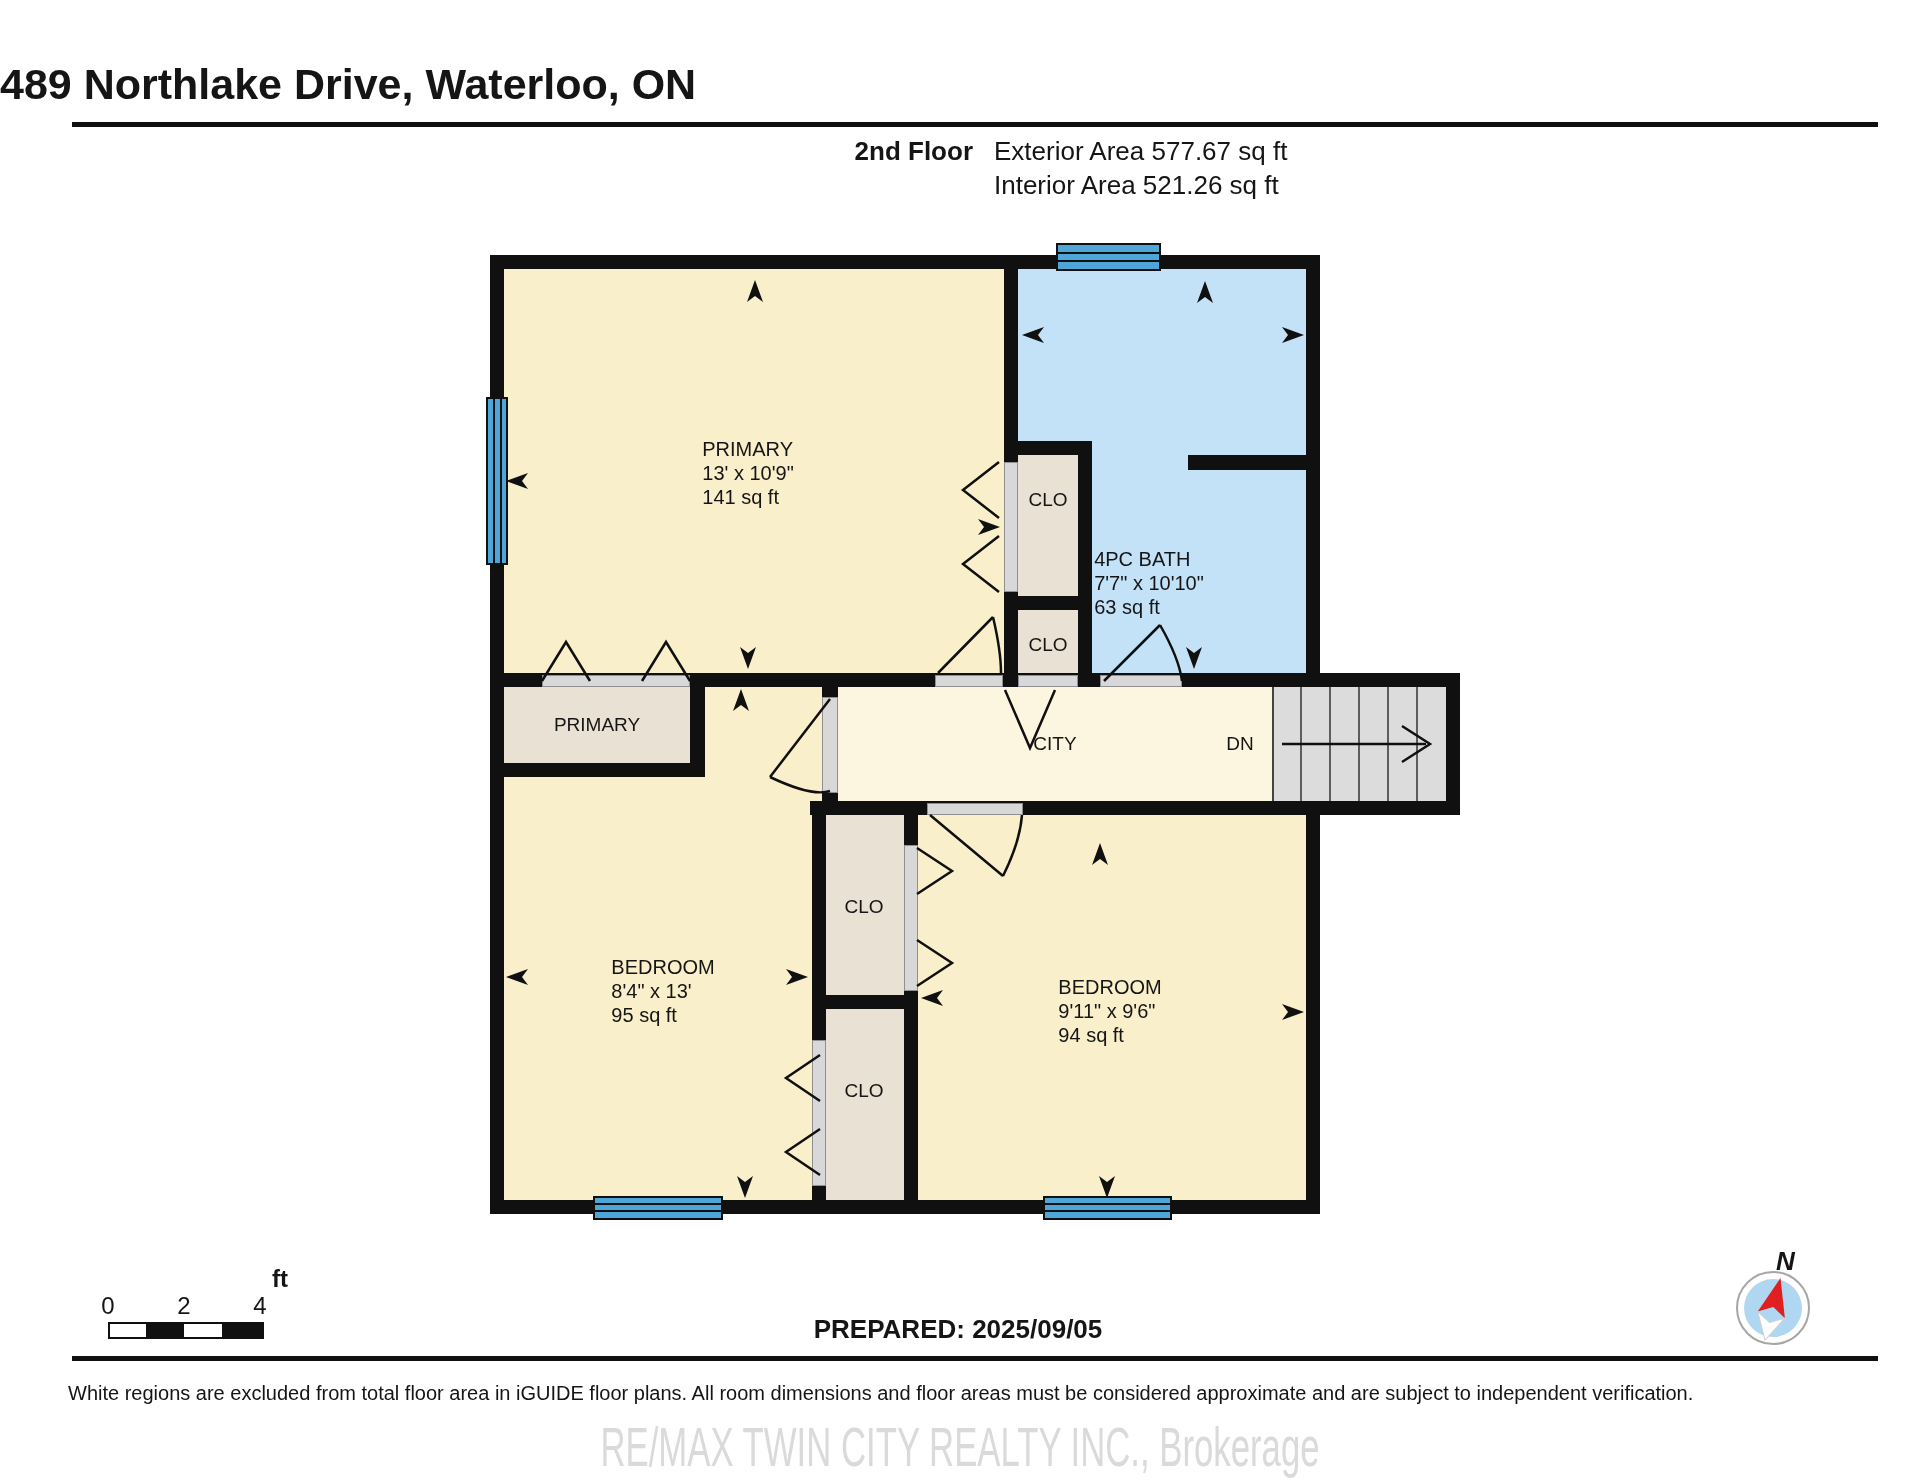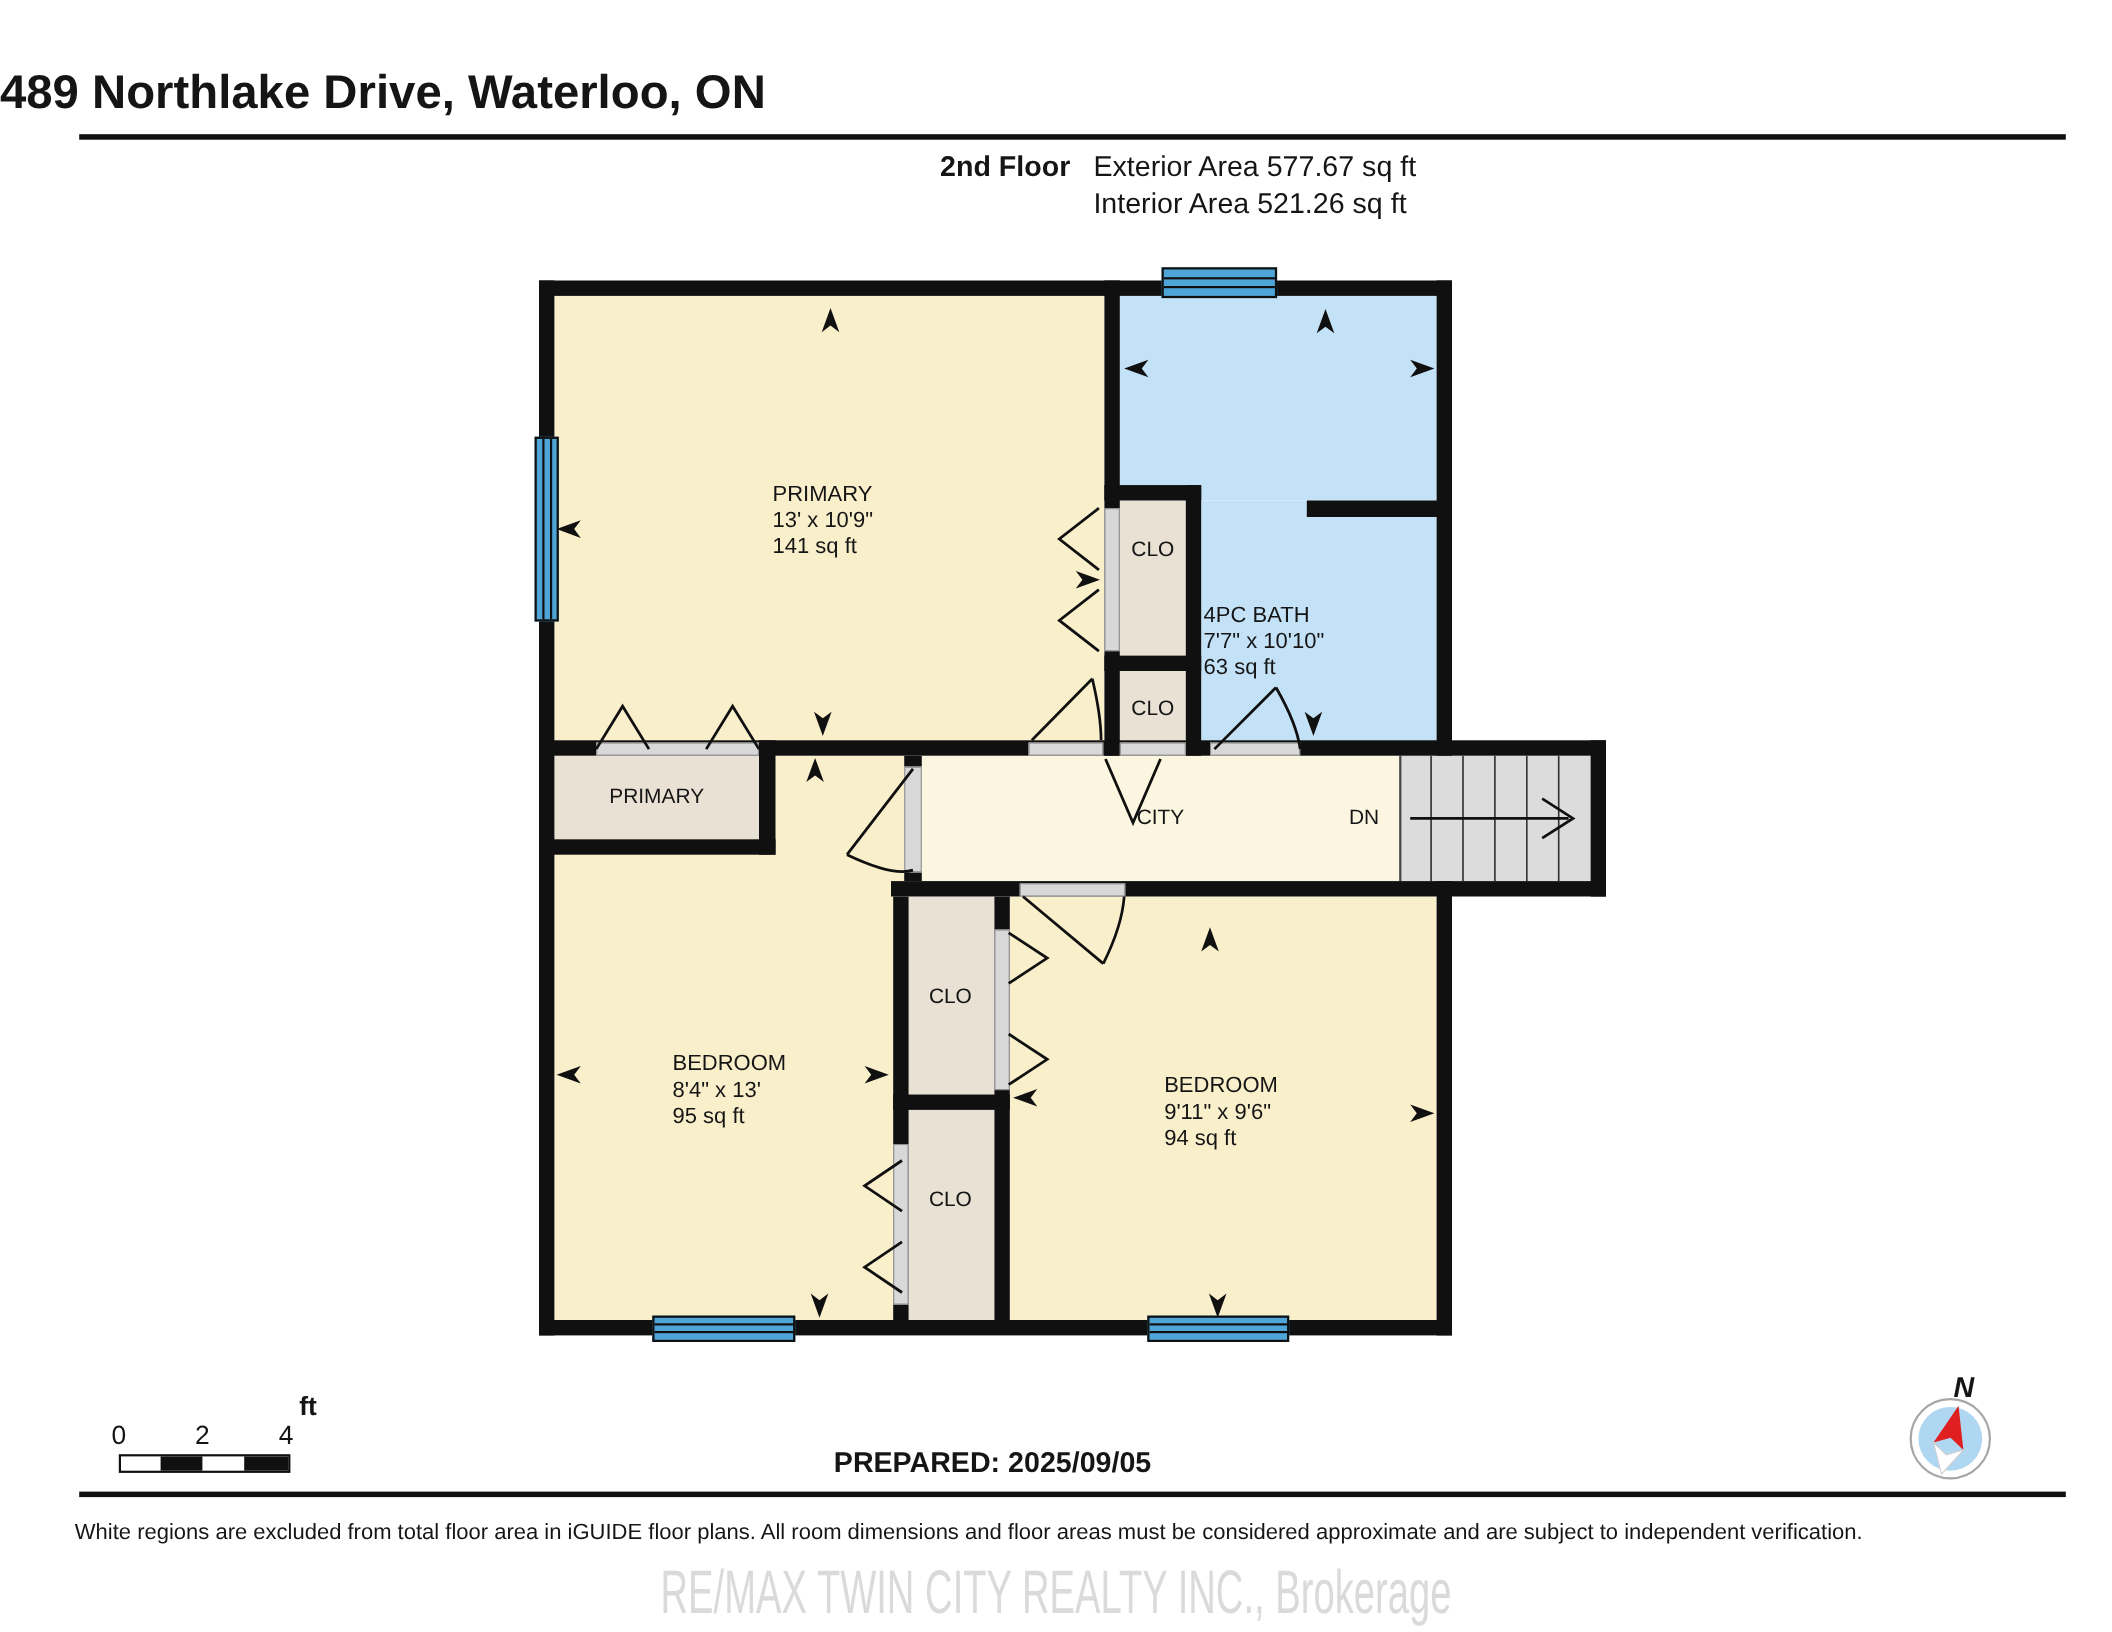--- a/index.html
+++ b/index.html
@@ -18,21 +18,21 @@
           font-size:19px;white-space:nowrap;z-index:40;}
   #title{position:absolute;left:0;right:0;top:60px;text-align:left;
          font-size:43px;font-weight:bold;}
   .sub{position:absolute;font-size:26px;}
   #svg-overlay{position:absolute;left:0;top:0;z-index:30;}
   .z1{z-index:1}.z2{z-index:10}.z3{z-index:20}
   #watermark{position:absolute;left:0;right:0;top:1414px;text-align:center;
              font-size:56px;color:#DADADA;white-space:nowrap;
              transform:scaleX(0.62);transform-origin:50% 0;}
   #disclaimer{position:absolute;left:68px;top:1382px;font-size:20px;white-space:nowrap;}
-  #prepared{position:absolute;left:758px;width:400px;top:1314px;
+  #prepared{position:absolute;left:758px;width:400px;top:1314px;text-align:center;
             font-size:26px;font-weight:bold;}
   .scalenum{position:absolute;width:24px;text-align:center;font-size:24px;}
   #north-label{position:absolute;left:1776px;top:1246px;font-size:26px;font-style:italic;font-weight:bold;}
 </style>
 </head>
 <body>
 
 <div id="page">
 
   <div id="title">489 Northlake Drive, Waterloo, ON</div>

